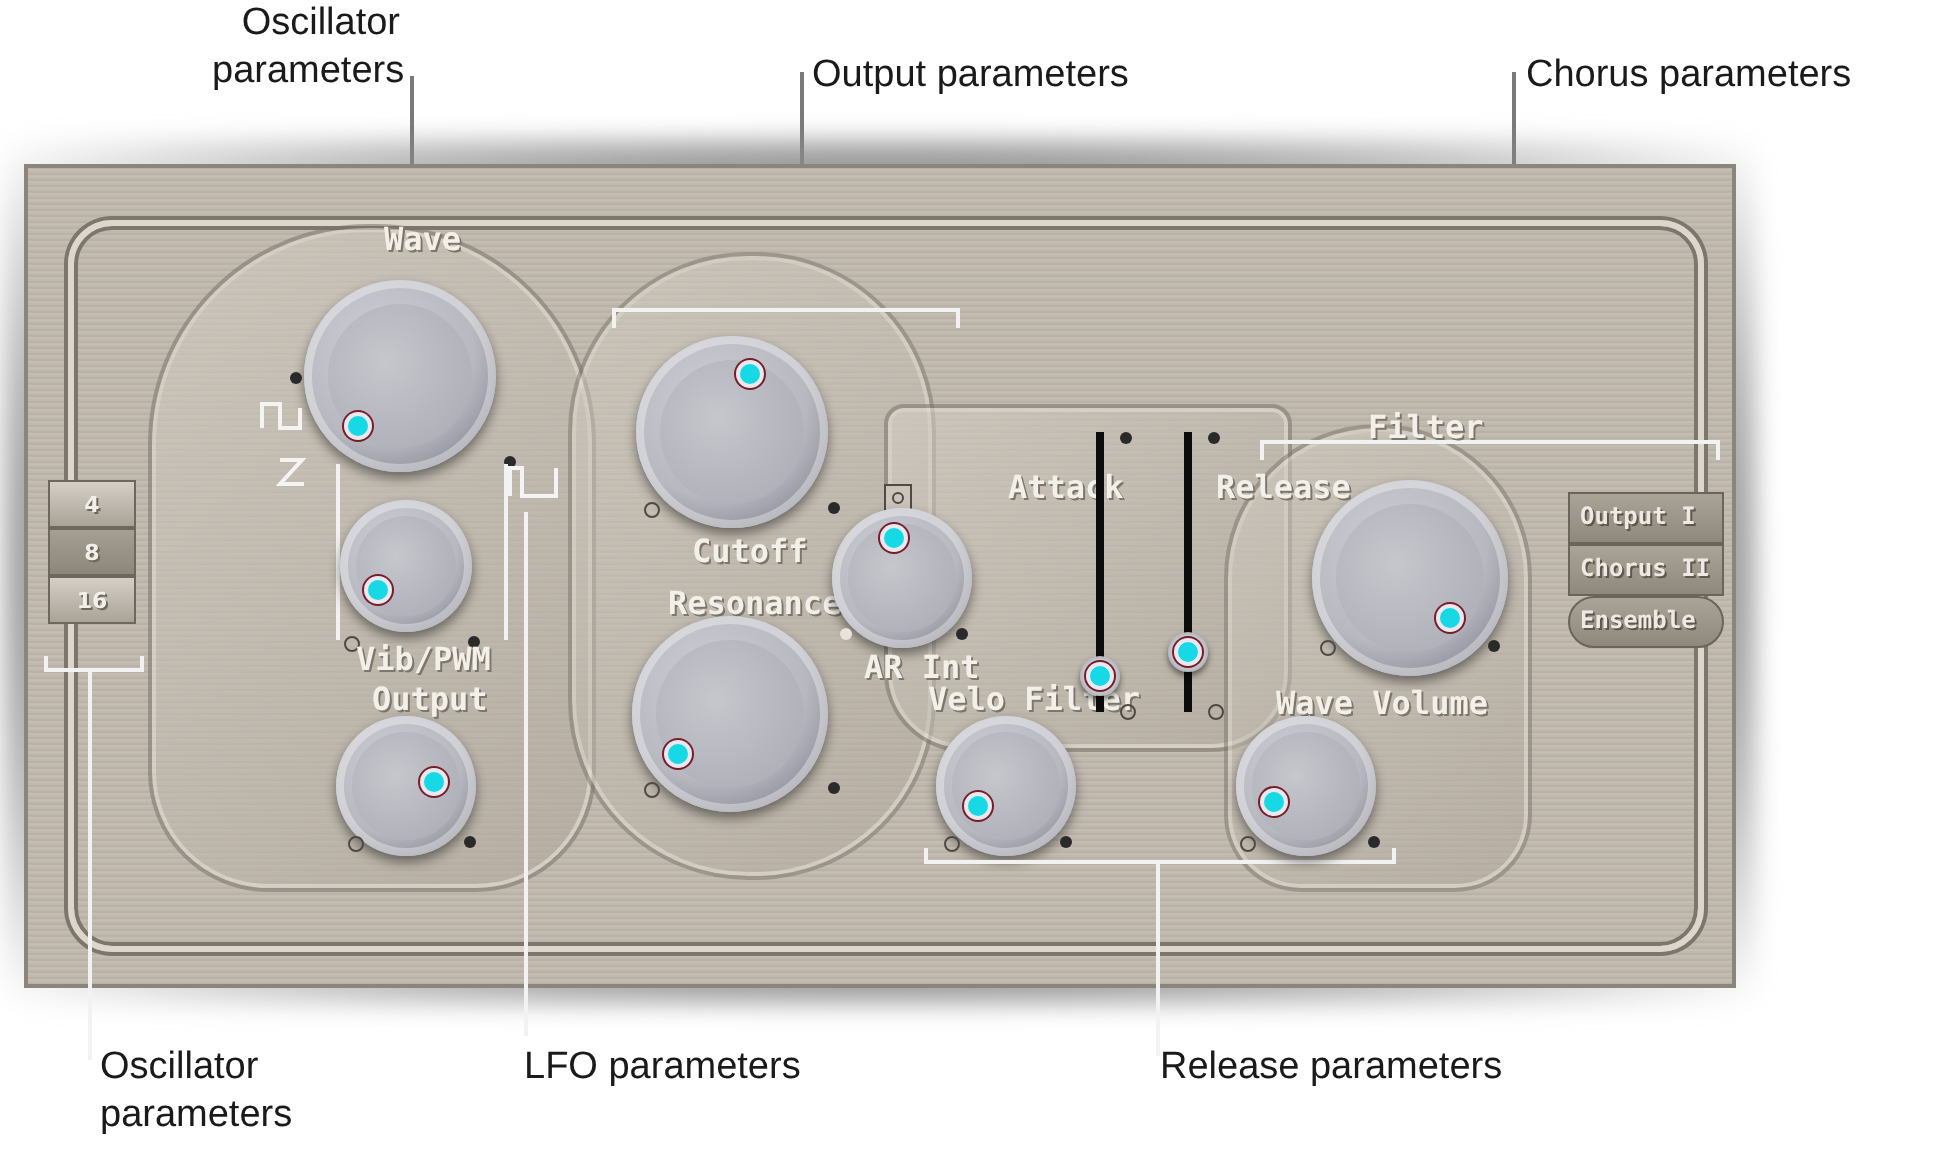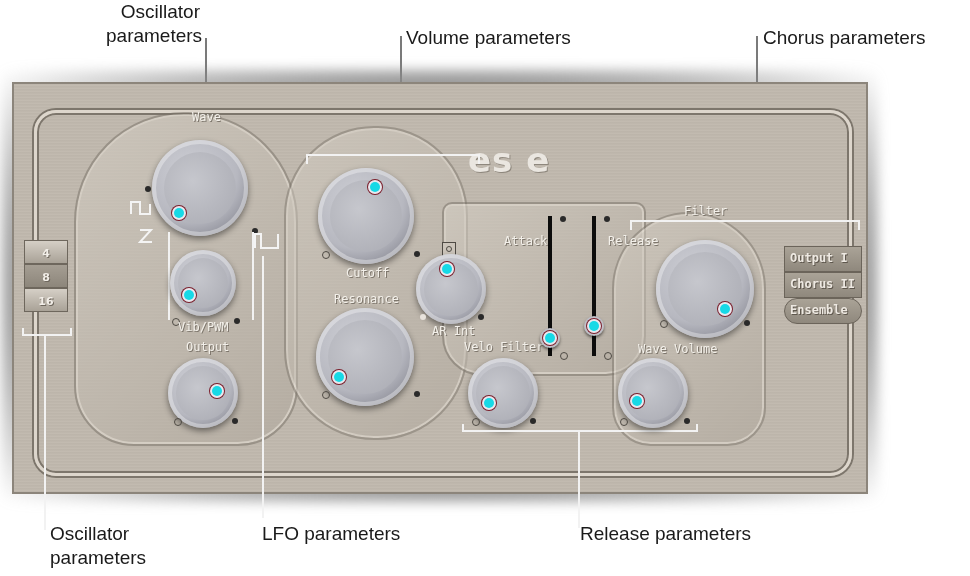--- a/index.html
+++ b/index.html
@@ -11,21 +11,21 @@
     background:radial-gradient(ellipse at center,#8a8a8a 60%,rgba(255,255,255,0) 100%);filter:blur(6px);}
   .plugin{position:absolute;left:12px;top:82px;width:856px;height:412px;
     background:repeating-linear-gradient(0deg,#bdb5aa 0px,#c7c0b6 1px,#b6aea3 2px,#c3bcb2 3px);
     box-shadow:0 0 0 2px #8c857b inset;}
   .inner-frame{position:absolute;left:22px;top:28px;width:812px;height:360px;border-radius:22px;
     border:3px solid #ddd6cc;box-shadow:0 0 0 2px #7d766c, inset 0 0 0 2px #7d766c;}
   .body-shape{position:absolute;background:linear-gradient(135deg,#d6d0c6,#aea69b);border:2px solid #7b746a;
     box-shadow:inset 0 0 0 2px #e6e0d6;}
   .brand{position:absolute;left:456px;top:58px;font-family:"DejaVu Sans",sans-serif;font-weight:bold;font-size:34px;
     color:#eae6e0;letter-spacing:1px;text-shadow:1px 1px 0 #8e877d;}
-  .lbl{position:absolute;font-family:"DejaVu Sans Mono",monospace;font-weight:normal;font-size:12px;color:#f3f0ea;
+  .lbl{position:absolute;font-family:"DejaVu Sans Mono",monospace;font-weight:bold;font-size:16px;color:#f3f0ea;
     text-shadow:1px 1px 0 #7d766c;white-space:nowrap;}
   .knob{position:absolute;border-radius:50%;
     background:radial-gradient(circle at 40% 35%,#cfd0d6 0%,#b7b8c0 55%,#8f909a 80%,#5e5f6a 100%);
     box-shadow:0 3px 6px rgba(0,0,0,.45), inset 0 0 0 4px rgba(255,255,255,.35);}
   .knob .cap{position:absolute;left:12%;top:12%;width:76%;height:76%;border-radius:50%;
     background:radial-gradient(circle at 40% 40%,#c6c7cd,#a9aab2);}
   .dot{position:absolute;width:10px;height:10px;border-radius:50%;background:#17d9e6;
     box-shadow:0 0 0 2px #e8e8ee, 0 0 0 3px #7a1d2a;}
   .tick{position:absolute;width:6px;height:6px;border-radius:50%;}
   .tick.min{border:1px solid #4e4a44;background:transparent;}
@@ -45,21 +45,21 @@
 </style>
 </head>
 <body>
 
 <div class="callout" style="left:106px;top:0px;text-align:right;width:94px;">
   <div>Oscillator</div>
   <div>parameters</div>
 </div>
 <div class="leader v" style="left:205px;top:38px;height:82px;"></div>
 
-<div class="callout" style="left:406px;top:26px;">Volume parameters</div>
+<div class="callout" style="left:406px;top:26px;">Output parameters</div>
 <div class="leader v" style="left:400px;top:36px;height:120px;"></div>
 
 <div class="callout" style="left:763px;top:26px;">Chorus parameters</div>
 <div class="leader v" style="left:756px;top:36px;height:186px;"></div>
 
 <div class="callout" style="left:50px;top:522px;">
   <div>Oscillator</div>
   <div>parameters</div>
 </div>
 <div class="callout" style="left:262px;top:522px;">LFO parameters</div>
@@ -67,21 +67,20 @@
 
 <div class="shadow"></div>
 <div class="plugin">
   <div class="inner-frame"></div>
 
   <div class="body-shape" style="left:62px;top:30px;width:220px;height:330px;border-radius:110px 110px 60px 60px;opacity:.55;"></div>
   <div class="body-shape" style="left:272px;top:44px;width:180px;height:310px;border-radius:90px;opacity:.5;"></div>
   <div class="body-shape" style="left:430px;top:120px;width:200px;height:170px;border-radius:10px 10px 40px 40px;opacity:.55;"></div>
   <div class="body-shape" style="left:600px;top:130px;width:150px;height:230px;border-radius:80px 80px 40px 40px;opacity:.5;"></div>
 
-  <div class="brand">es e</div>
 
   <div class="tab" style="left:12px;top:158px;"><span>4</span></div>
   <div class="tab active" style="left:12px;top:182px;"><span>8</span></div>
   <div class="tab" style="left:12px;top:206px;"><span>16</span></div>
   <div class="bracket" style="left:10px;top:246px;width:46px;height:6px;border-top:none;"></div>
   <div class="leader v" style="left:32px;top:252px;height:196px;background:#f2f2f2;"></div>
 
   <div class="lbl" style="left:180px;top:28px;">Wave</div>
   <div class="knob" style="left:140px;top:58px;width:96px;height:96px;">
     <div class="cap"></div>

